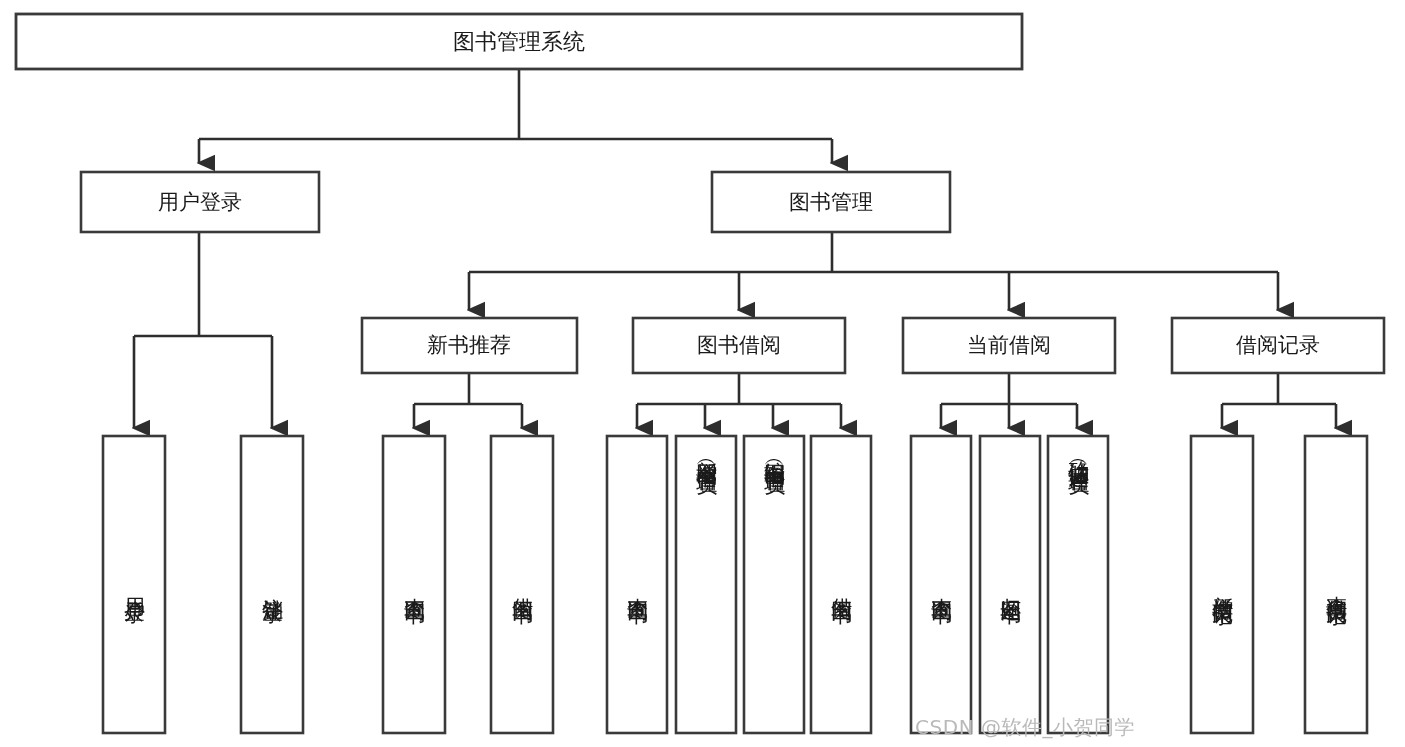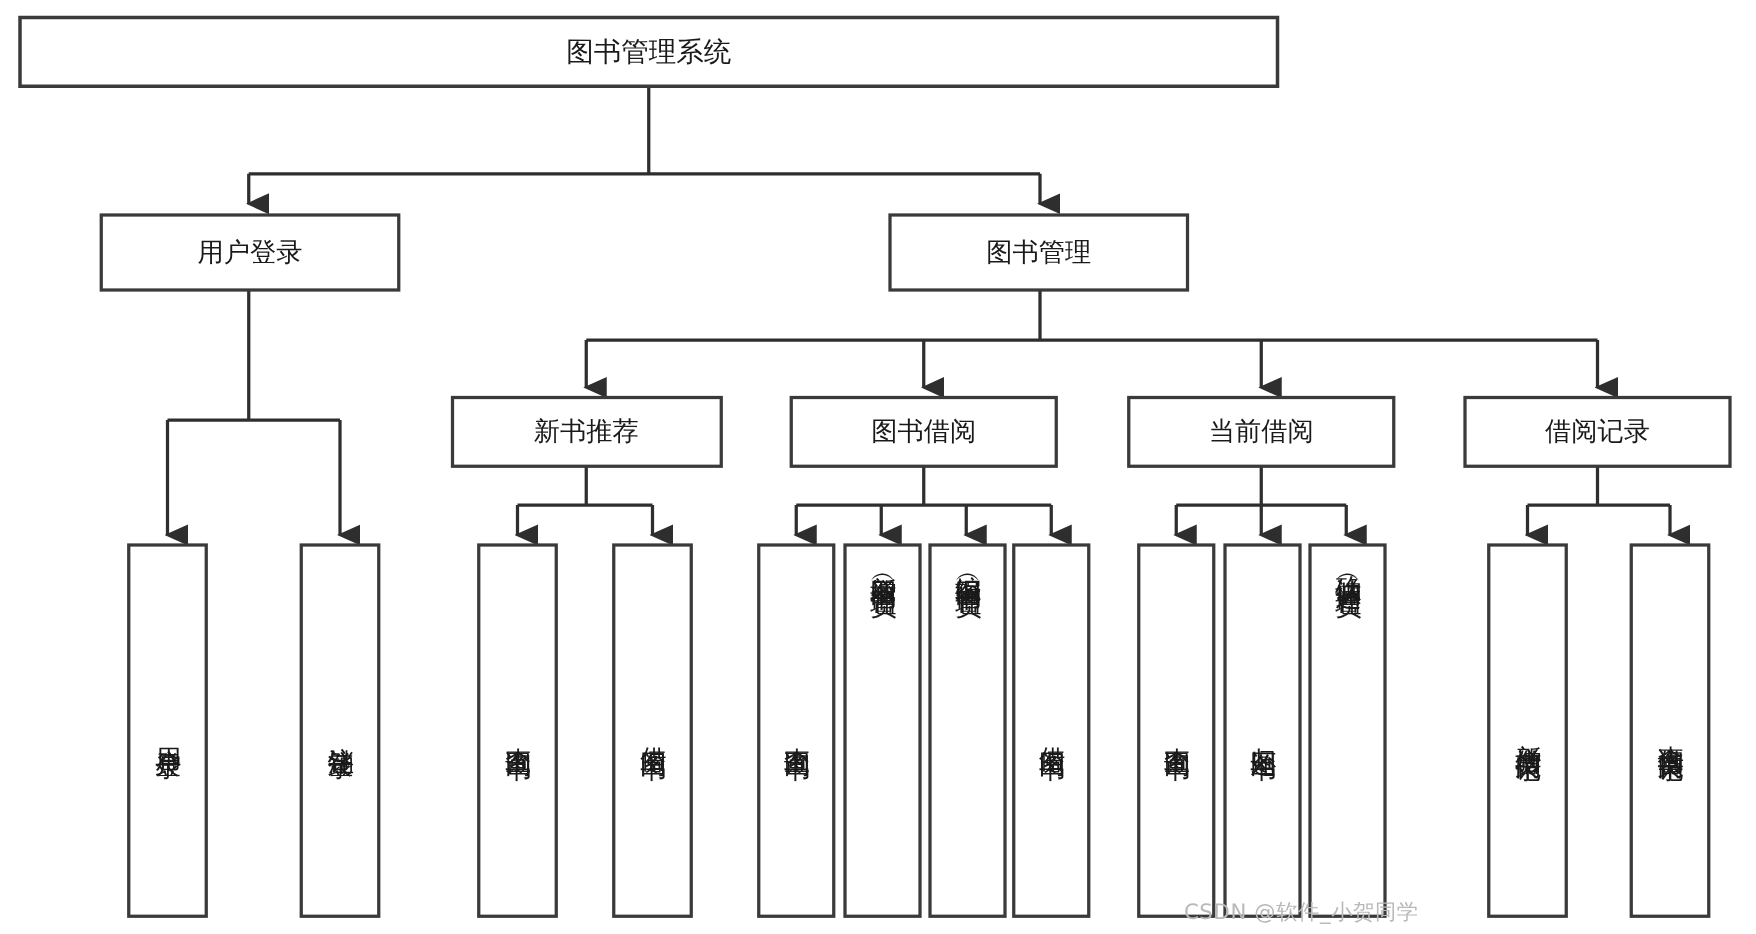--- a/index.html
+++ b/index.html
@@ -72,21 +72,21 @@
     letter-spacing: 2px;
     color: #1a1a1a;
     white-space: nowrap;
     text-align: center;
   }
   .watermark {
     position: absolute;
     right: 12px;
     bottom: 6px;
     font-family: "DejaVu Sans", "Liberation Sans", sans-serif;
-    font-size: 17px;
+    font-size: 20px;
     color: #b9b9b9;
     letter-spacing: 0.5px;
     white-space: nowrap;
   }
 </style>
 </head>
 <body>
 
 <div id="diagram-root">
 

